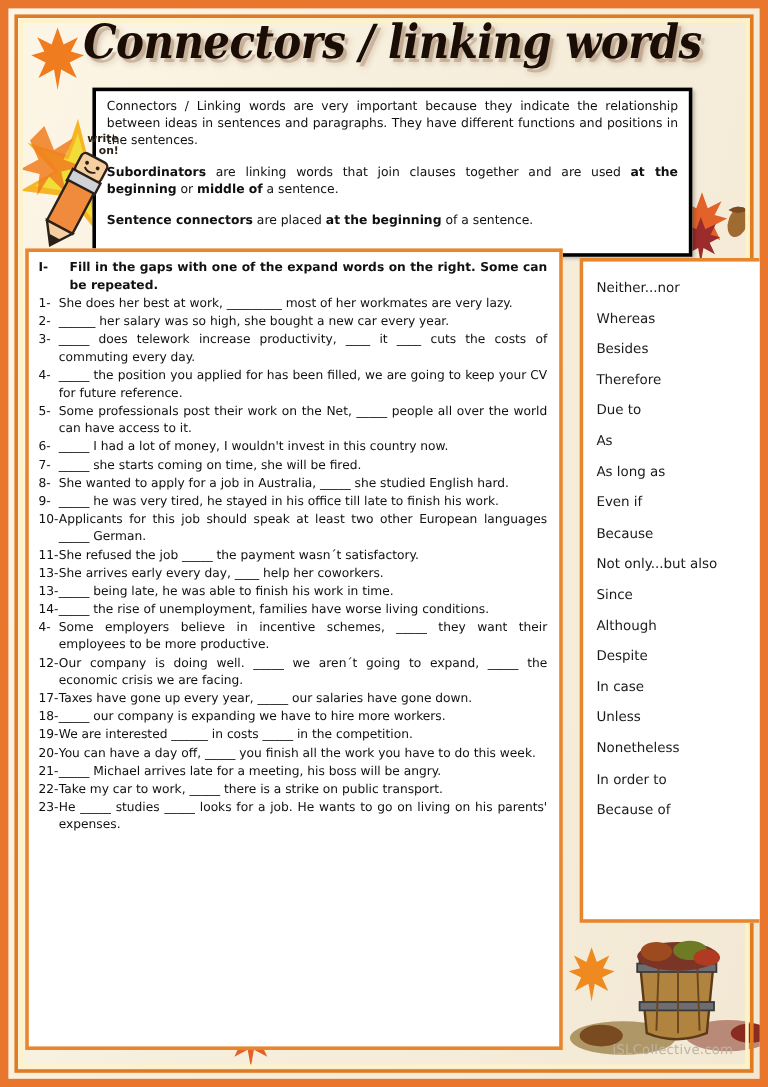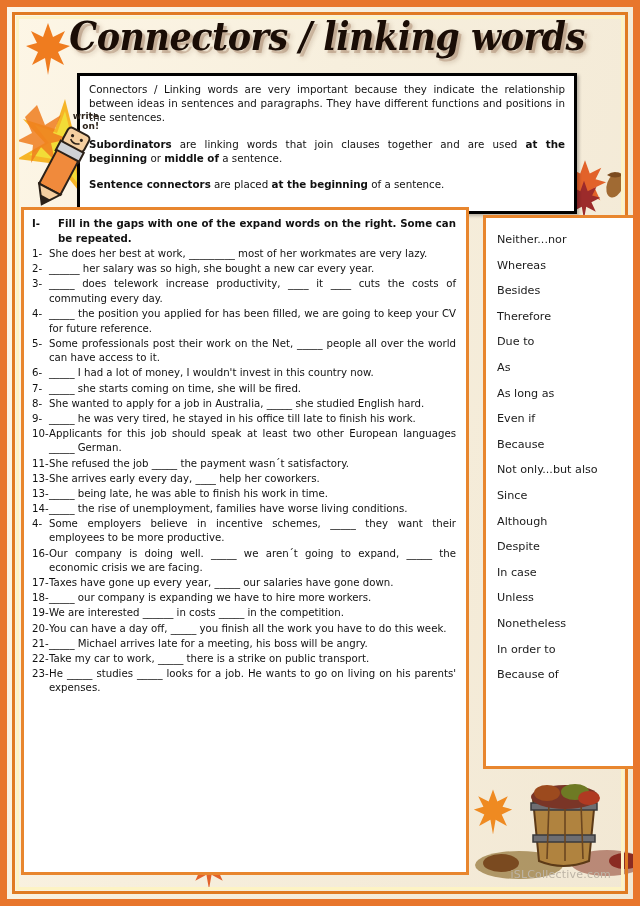--- a/index.html
+++ b/index.html
@@ -331,21 +331,21 @@
         </div>
         <div class="q-row">
           <span class="q-num">14-</span>
           <span class="q-text">_____ the rise of unemployment, families have worse living conditions.</span>
         </div>
         <div class="q-row">
           <span class="q-num">4-</span>
           <span class="q-text">Some employers believe in incentive schemes, _____ they want their employees to be more productive.</span>
         </div>
         <div class="q-row">
-          <span class="q-num">16-</span>
+          <span class="q-num">12-</span>
           <span class="q-text">Our company is doing well. _____ we aren´t going to expand, _____ the economic crisis we are facing.</span>
         </div>
         <div class="q-row">
           <span class="q-num">17-</span>
           <span class="q-text">Taxes have gone up every year, _____ our salaries have gone down.</span>
         </div>
         <div class="q-row">
           <span class="q-num">18-</span>
           <span class="q-text">_____ our company is expanding we have to hire more workers.</span>
         </div>

